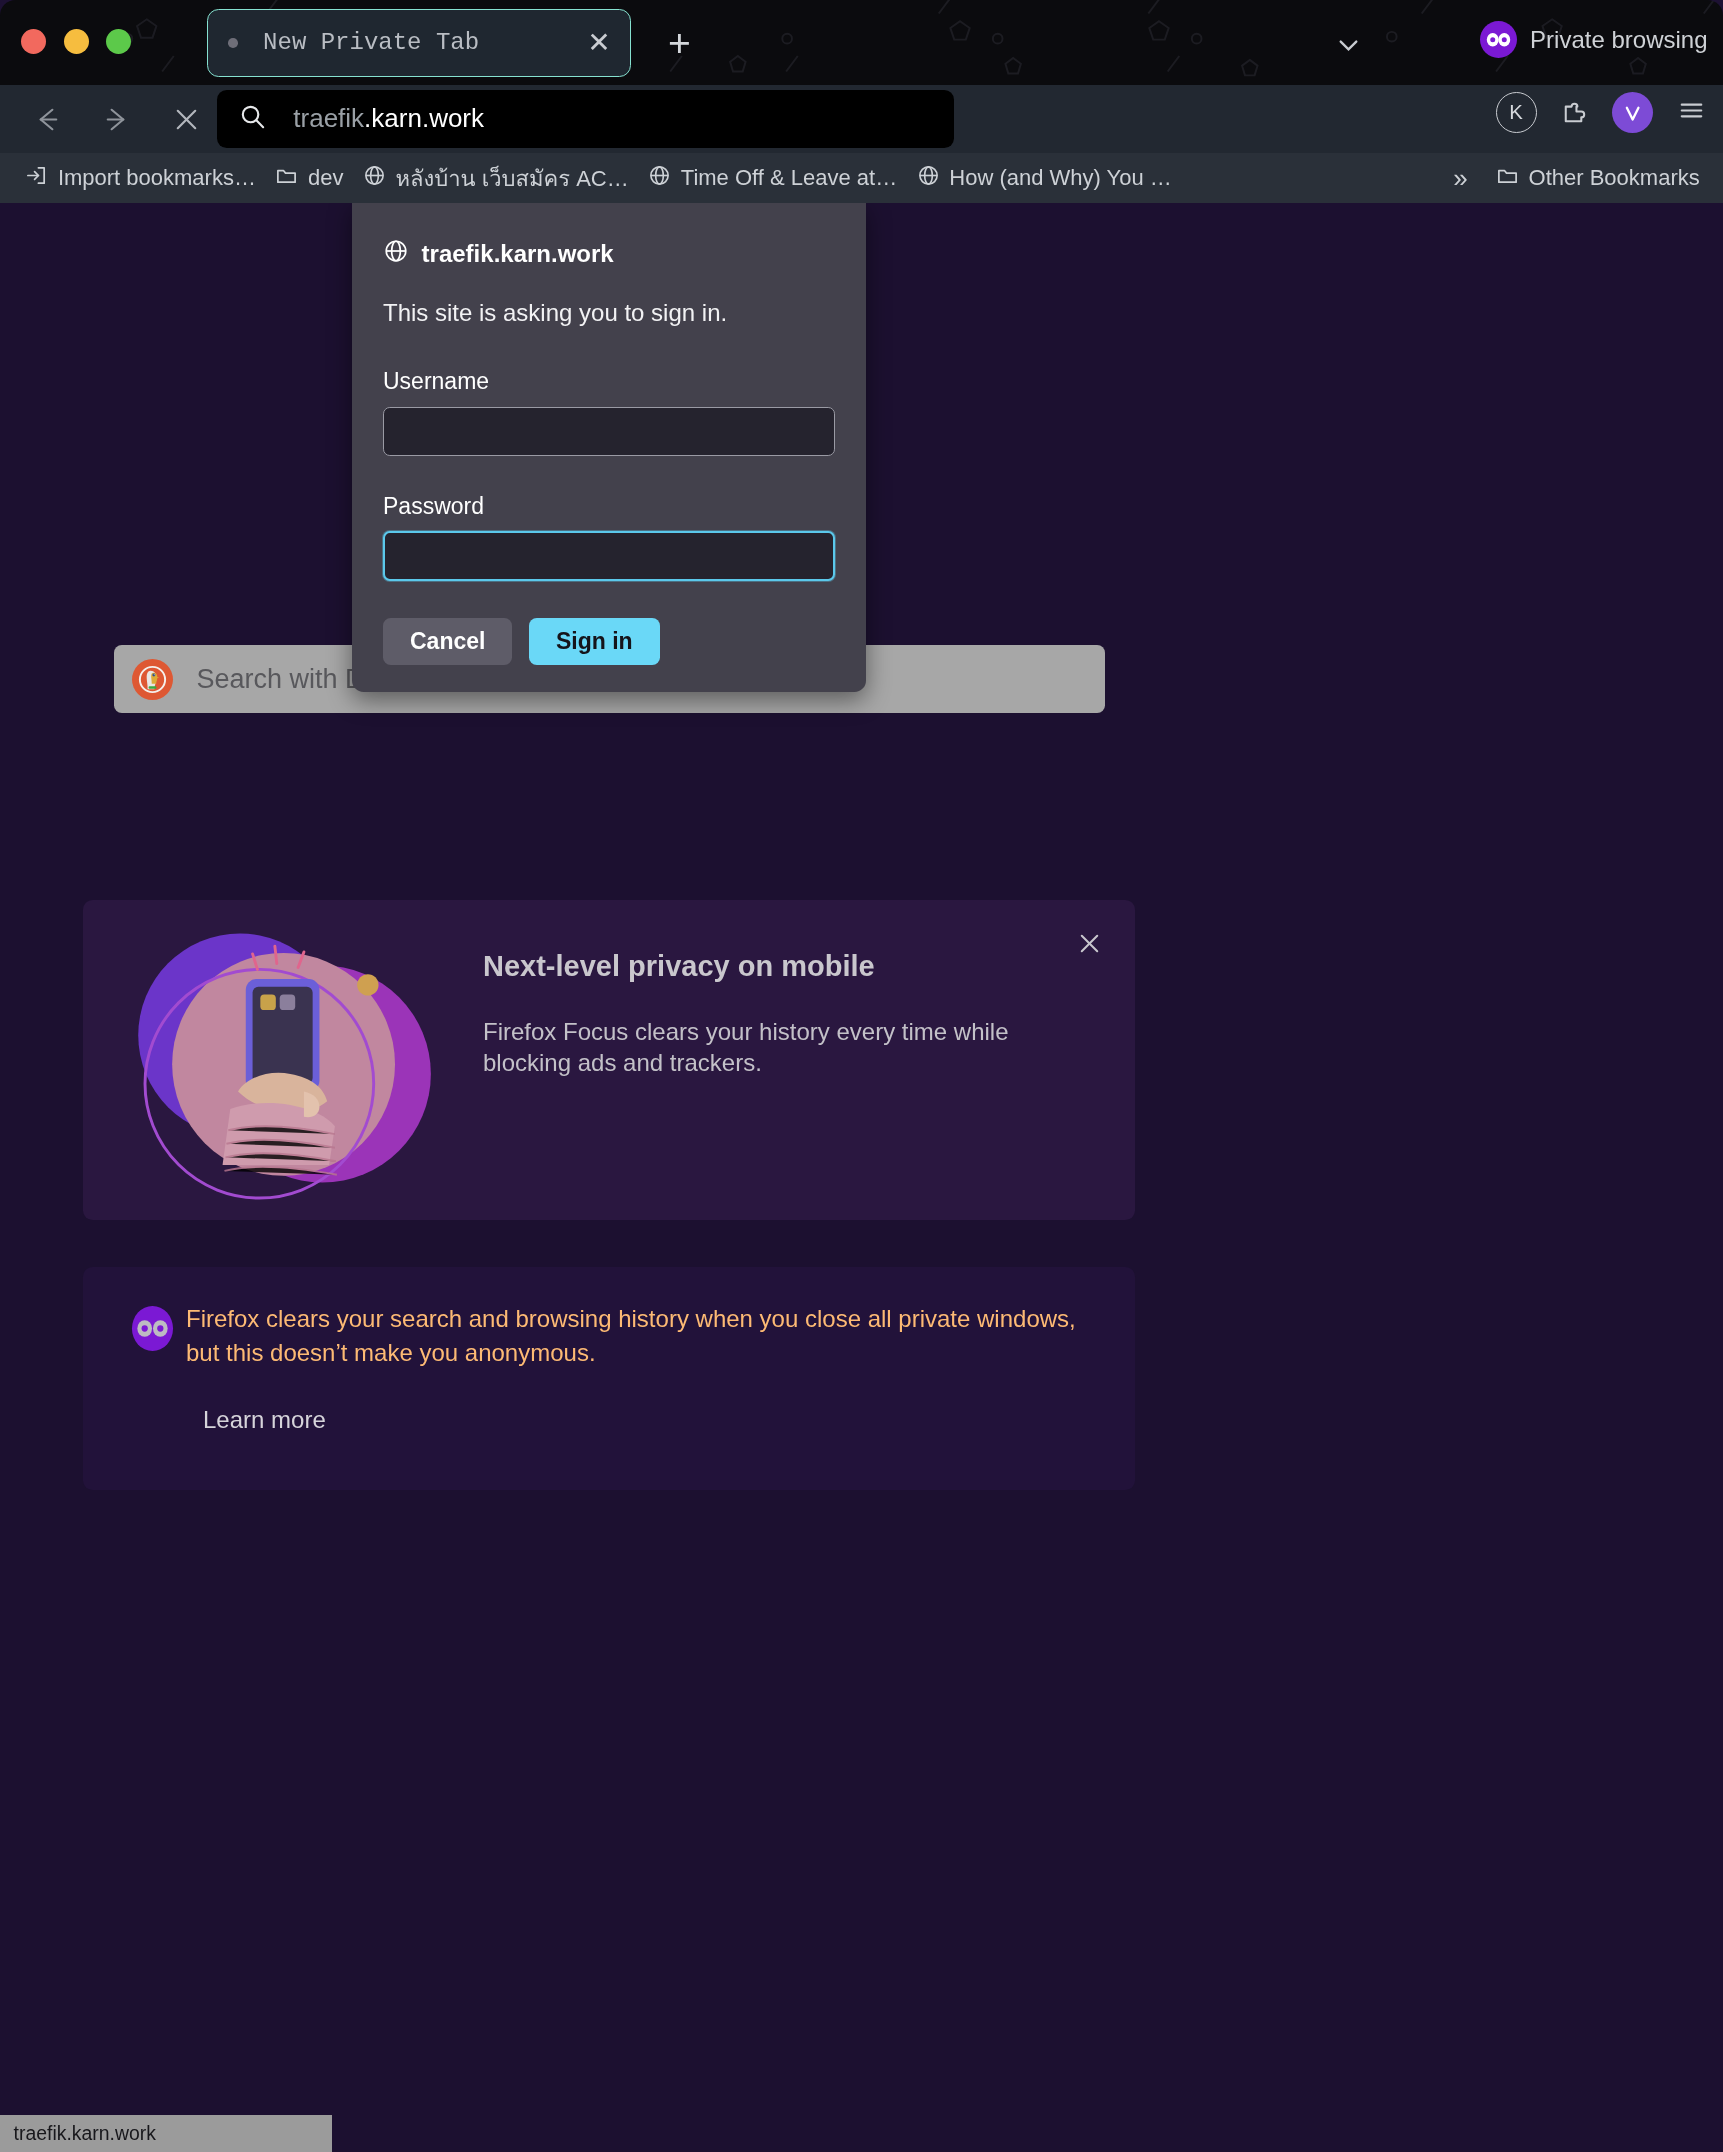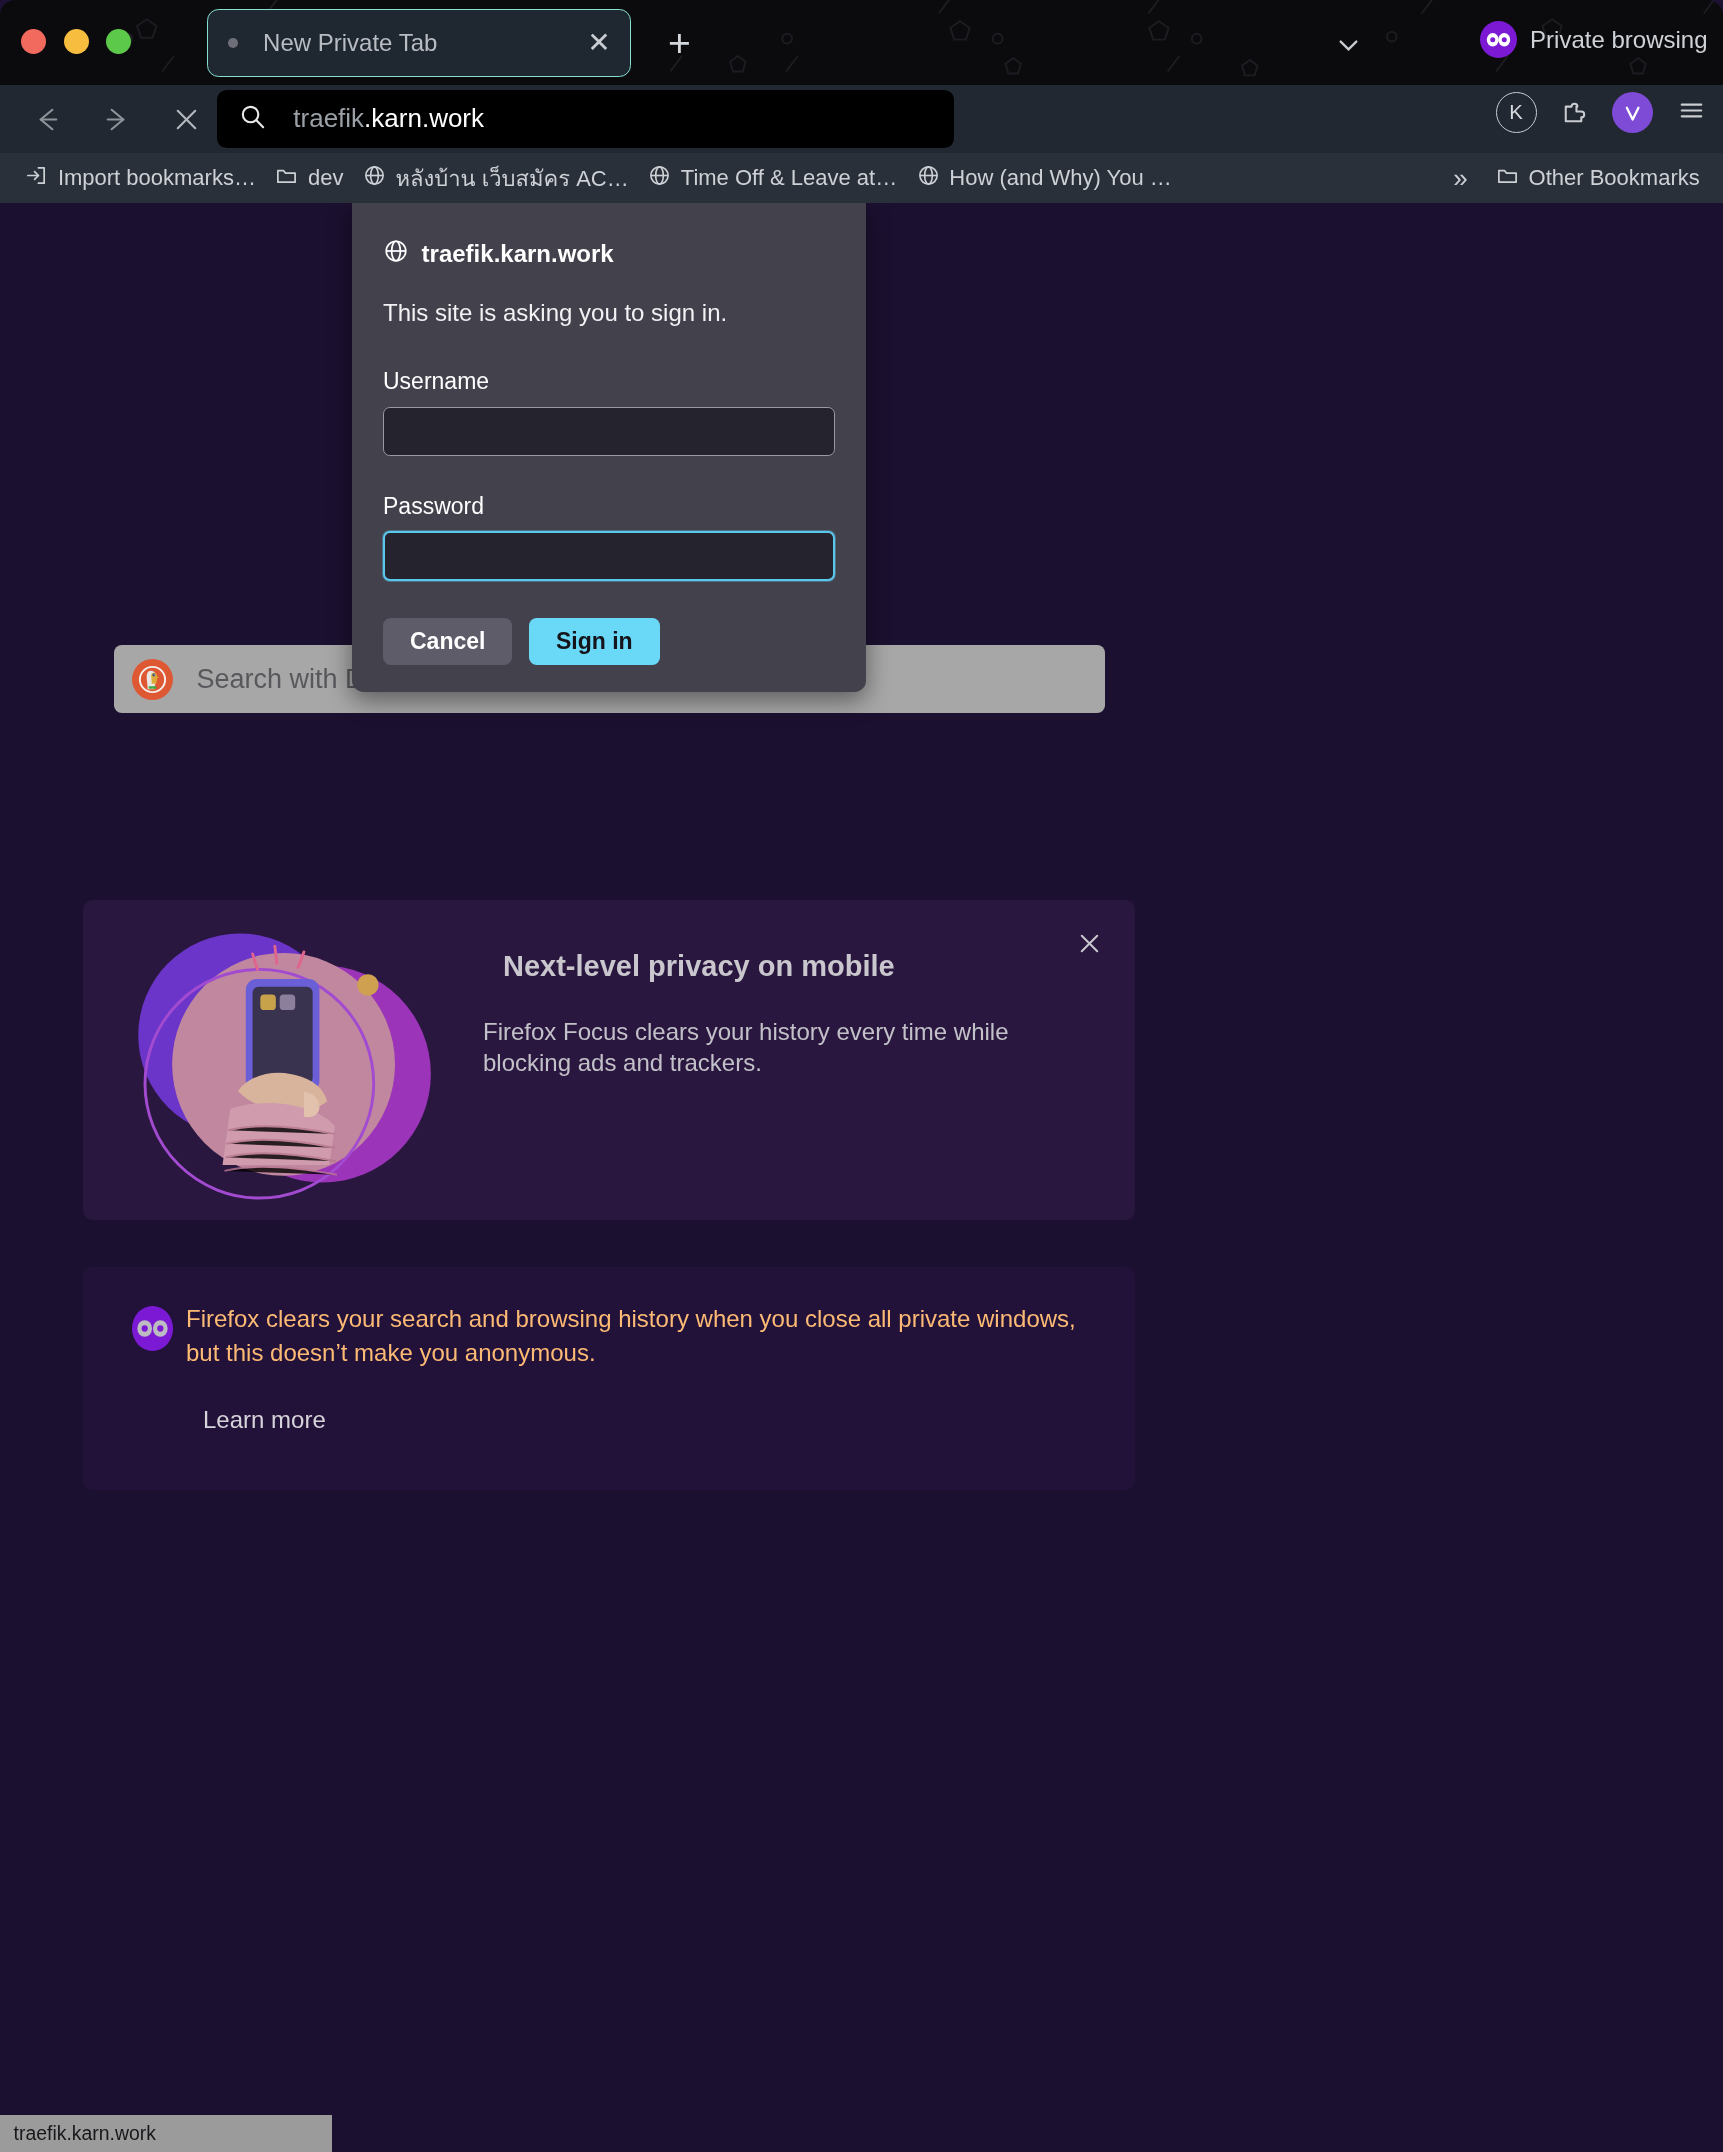--- a/index.html
+++ b/index.html
@@ -55,21 +55,21 @@
   }
   #tab .tab-dot {
     width: 9.7px; height: 9.7px; border-radius: 50%;
     background: #6e6e78; margin-left: 20.4px; flex: 0 0 auto;
   }
   #tab .tab-title {
     flex: 1 1 auto;
     margin-left: 25px;
     color: #b9bdc3;
     font-size: 24px;
-    white-space: nowrap; overflow: hidden;
+    white-space: nowrap; overflow: hidden; font-family: Liberation Mono, monospace;
   }
   #tab .tab-close {
     margin-right: 19.4px;
     color: #c9ccd1;
     font-size: 28px; line-height: 1;
     font-weight: 300;
   }
 
   #newtab {
     position: absolute; left: 658px; top: 21.3px;
@@ -255,21 +255,20 @@
     position: absolute; left: 31px; top: 19.4px;
     width: 344px; height: 281px;
   }
   #promo-text {
     position: absolute; left: 400px; top: 50px;
     width: 602px;
   }
   #promo-title {
     color: #c9c7cd; font-size: 29px; font-weight: 700;
     margin-bottom: 33px;
-    margin-left: 20px;
   }
   #promo-body {
     color: #c3c1c8; font-size: 24px; line-height: 1.3;
     margin-bottom: 39px;
   }
   #promo-btn {
     display: inline-flex; align-items: center; justify-content: center;
     height: 54px; padding: 0 31px;
     background: #3f8a9d; color: #14131a;
     font-size: 24px; font-weight: 700;

